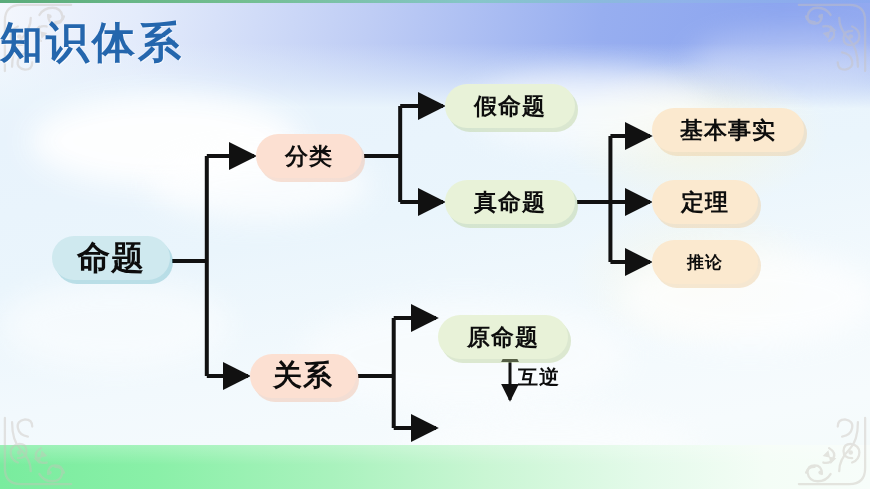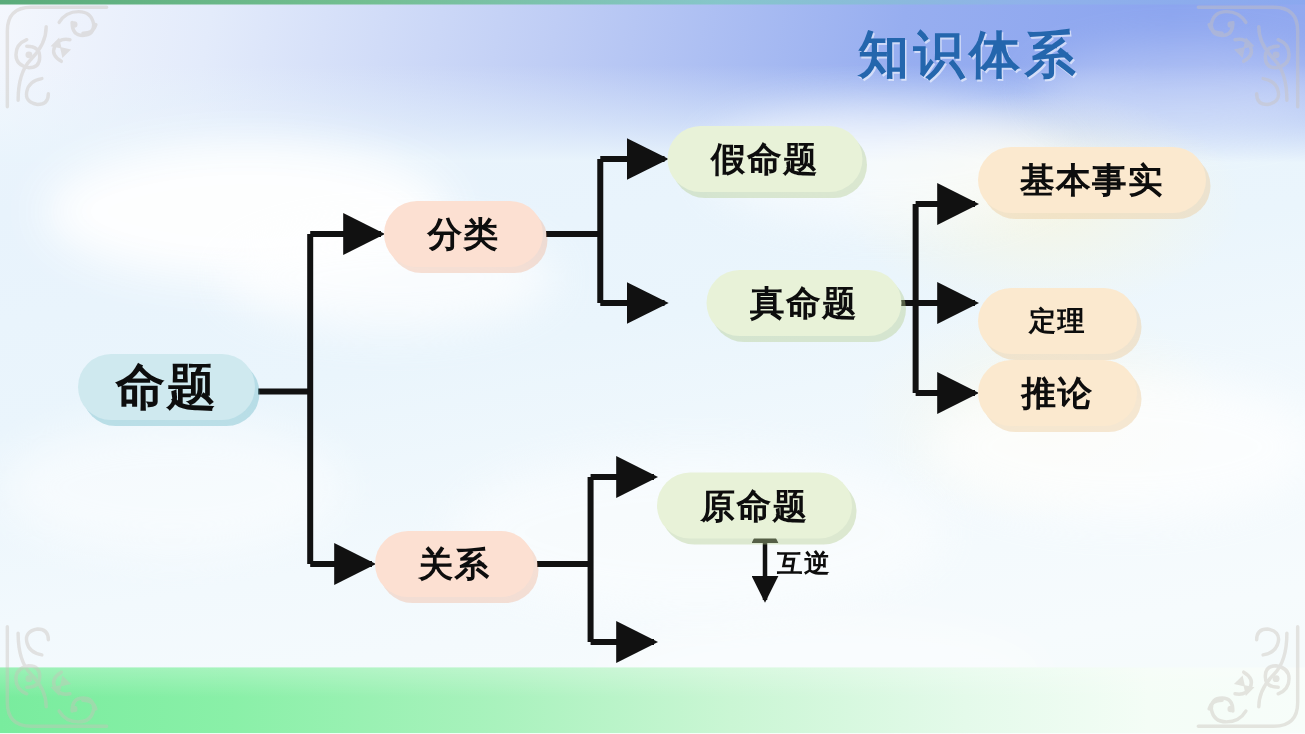--- a/index.html
+++ b/index.html
@@ -63,23 +63,23 @@
   .corner { position: absolute; width: 72px; height: 72px; opacity: .42; }
   .corner svg { width: 100%; height: 100%; display: block; }
   .corner.tl { left: 2px;  top: 2px; }
   .corner.tr { right: 2px; top: 2px;  transform: scaleX(-1); }
   .corner.bl { left: 2px;  bottom: 2px; transform: scaleY(-1); }
   .corner.br { right: 2px; bottom: 2px; transform: scale(-1,-1); }
 
   
   #title {
     position: absolute; left: 0; top: 14px; width: 720px;
-    text-align: right;
+    text-align: left;
     font-family: "DejaVu Serif", "Liberation Serif", serif;
-    font-size: 34px; font-weight: 700;
+    font-size: 43px; font-weight: 700;
     letter-spacing: 3px;
     color: #2466ad;
     text-shadow: 1px 1px 0 rgba(255,255,255,.55);
   }
 
   
   #diagram { position: absolute; left: 0; top: 0; width: 870px; height: 489px; }
   #links { position: absolute; left: 0; top: 0; width: 870px; height: 489px; }
 
   .node {
@@ -94,21 +94,21 @@
     box-shadow: 2px 3px 0 rgba(0,0,0,.05);
   }
   .node.cyan   { background: #cfe9ef; box-shadow: 3px 4px 0 rgba(120,190,205,.45); }
   .node.peach  { background: #fce0d2; box-shadow: 3px 4px 0 rgba(240,180,150,.40); }
   .node.green  { background: #e8f2d8; box-shadow: 3px 4px 0 rgba(180,205,145,.42); }
   .node.cream  { background: #fbe9cf; box-shadow: 3px 4px 0 rgba(235,200,150,.42); }
 
   .mutual-label {
     position: absolute;
     font-family: "DejaVu Sans", "Liberation Sans", sans-serif;
-    font-weight: 700; font-size: 17px; color: #0d0d0d;
+    font-weight: 700; font-size: 20px; color: #0d0d0d;
     letter-spacing: 1px; white-space: nowrap;
   }
 </style>
 </head>
 <body>
 
 <div id="slide">
 
   <div class="sky-band"></div>
   <div class="sky-band-fade"></div>
@@ -232,37 +232,37 @@
         <path d="M393.72 318 L436 318" stroke="#111" stroke-width="4" fill="none" stroke-linecap="butt" marker-end="url(#ah)"></path>
         <path d="M393.72 428 L436 428" stroke="#111" stroke-width="4" fill="none" stroke-linecap="butt" marker-end="url(#ah)"></path>
         <path d="M510 346 L510 400" stroke="#111" stroke-width="3" fill="none" stroke-linecap="butt" marker-end="url(#ah2s)" marker-start="url(#ah2s)"></path>
       </svg>
   <div class="node cyan" style="left: 52px; top: 236px; width: 118px; height: 44px; font-size: 33px;">
         <span>命题</span>
       </div>
       <div class="node peach" style="left: 256px; top: 134px; width: 106px; height: 44px; font-size: 23px; text-align: right;">
         <span>分类</span>
       </div>
-      <div class="node peach" style="left: 250px; top: 354px; width: 106px; height: 44px; font-size: 23px; font-family: Liberation Serif, serif;">
+      <div class="node peach" style="left: 250px; top: 354px; width: 106px; height: 44px; font-size: 29px; font-family: Liberation Serif, serif;">
         <span>关系</span>
       </div>
       <div class="node green" style="left: 445px; top: 84px; width: 130px; height: 44px; font-size: 23px; text-align: right;">
         <span>假命题</span>
       </div>
-      <div class="node green" style="left: 471px; top: 180px; width: 130px; height: 44px; font-size: 23px;">
+      <div class="node green" style="left: 445px; top: 180px; width: 130px; height: 44px; font-size: 23px;">
         <span>真命题</span>
       </div>
       <div class="node green" style="left: 438px; top: 296px; width: 130px; height: 44px; font-size: 23px; margin-top: 19px;">
         <span>原命题</span>
       </div>
-      <div class="node cream" style="left: 652px; top: 98px; width: 152px; height: 44px; font-size: 23px;">
+      <div class="node cream" style="left: 652px; top: 108px; width: 152px; height: 44px; font-size: 23px;">
         <span>基本事实</span>
       </div>
-      <div class="node cream" style="left: 652px; top: 192px; width: 106px; height: 44px; font-size: 18px;">
+      <div class="node cream" style="left: 652px; top: 180px; width: 106px; height: 44px; font-size: 23px;">
         <span>定理</span>
       </div>
-      <div class="node cream" style="left: 652px; top: 240px; width: 106px; height: 44px; font-size: 23px;">
+      <div class="node cream" style="left: 652px; top: 240px; width: 106px; height: 44px; font-size: 17px;">
         <span>推论</span>
       </div>
       <div class="mutual-label" style="left: 518px; top: 364px;">互逆</div>
     </div>
 
 </div>
 
 </body></html>

